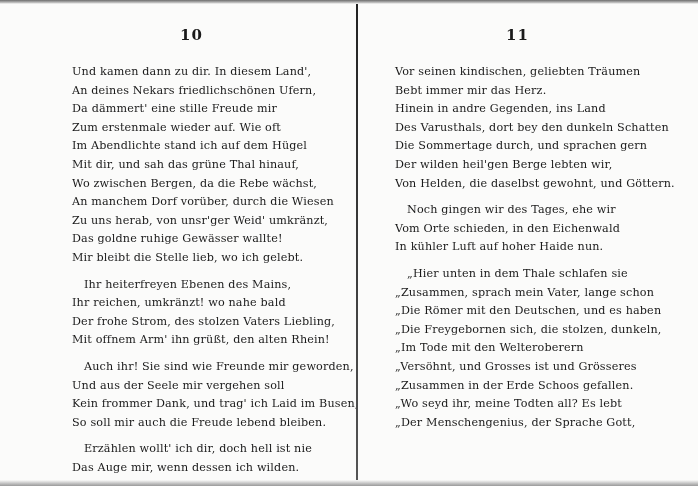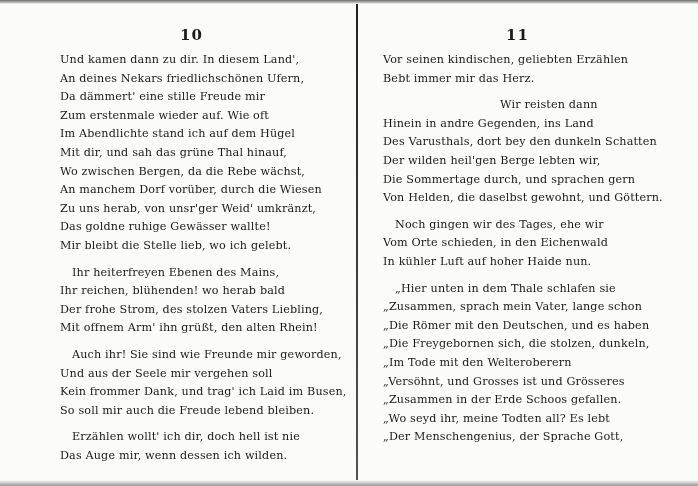--- a/index.html
+++ b/index.html
@@ -28,21 +28,21 @@
   .page-left { left: 0; width: 356px; }
   .page-right { left: 358px; width: 340px; }
   .page-number {
     position: absolute; top: 26px;
     font-family: "DejaVu Serif", serif; font-weight: bold;
     font-size: 15px; letter-spacing: 1px;
   }
   .page-left .page-number { left: 180px; }
   .page-right .page-number { left: 148px; }
   .lines {
-    position: absolute; margin: 0; padding: 0; list-style: none;
+    position: absolute; margin: 12px; padding: 0; list-style: none;
   }
   .page-left .lines { left: 60px; top: 51px; }
   .page-right .lines { left: 25px; top: 51px; }
   .line {
     height: 18.6px; line-height: 18.6px;
     font-size: 11.2px; white-space: nowrap;
     font-family: "DejaVu Serif", serif;
     letter-spacing: 0.15px;
   }
   .line.indent { padding-left: 12px; }
@@ -62,44 +62,43 @@
       <li class="line">Da dämmert' eine stille Freude mir</li>
       <li class="line">Zum erstenmale wieder auf.  Wie oft</li>
       <li class="line">Im Abendlichte stand ich auf dem Hügel</li>
       <li class="line">Mit dir, und sah das grüne Thal hinauf,</li>
       <li class="line">Wo zwischen Bergen, da die Rebe wächst,</li>
       <li class="line">An manchem Dorf vorüber, durch die Wiesen</li>
       <li class="line">Zu uns herab, von unsr'ger Weid' umkränzt,</li>
       <li class="line">Das goldne ruhige Gewässer wallte!</li>
       <li class="line">Mir bleibt die Stelle lieb, wo ich gelebt.</li>
       <li class="line indent gap">Ihr heiterfreyen Ebenen des Mains,</li>
-      <li class="line">Ihr reichen, blühenden! wo herab bald</li>
+      <li class="line">Ihr reichen, umkränzt! wo nahe bald</li>
       <li class="line">Der frohe Strom, des stolzen Vaters Liebling,</li>
       <li class="line">Mit offnem Arm' ihn grüßt, den alten Rhein!</li>
       <li class="line indent gap">Auch ihr! Sie sind wie Freunde mir geworden,</li>
       <li class="line">Und aus der Seele mir vergehen soll</li>
       <li class="line">Kein frommer Dank, und trag' ich Laid im Busen,</li>
       <li class="line">So soll mir auch die Freude lebend bleiben.</li>
       <li class="line indent gap">Erzählen wollt' ich dir, doch hell ist nie</li>
       <li class="line">Das Auge mir, wenn dessen ich wilden.</li>
     </ul>
 </div>
 
 <div class="gutter"></div>
 
 <div class="page page-right">
   <div class="page-number">11</div>
   <ul class="lines">
-      <li class="line">Vor seinen kindischen, geliebten Erzählen</li>
+      <li class="line">Vor seinen kindischen, geliebten Träumen</li>
       <li class="line">Bebt immer mir das Herz.</li>
-      <li class="line right gap">Wir reisten dann</li>
       <li class="line">Hinein in andre Gegenden, ins Land</li>
       <li class="line">Des Varusthals, dort bey den dunkeln Schatten</li>
+      <li class="line">Die Sommertage durch, und sprachen gern</li>
       <li class="line">Der wilden heil'gen Berge lebten wir,</li>
-      <li class="line">Die Sommertage durch, und sprachen gern</li>
       <li class="line">Von Helden, die daselbst gewohnt, und Göttern.</li>
       <li class="line indent gap">Noch gingen wir des Tages, ehe wir</li>
       <li class="line">Vom Orte schieden, in den Eichenwald</li>
       <li class="line">In kühler Luft auf hoher Haide nun.</li>
       <li class="line indent gap">„Hier unten in dem Thale schlafen sie</li>
       <li class="line">„Zusammen, sprach mein Vater, lange schon</li>
       <li class="line">„Die Römer mit den Deutschen, und es haben</li>
       <li class="line">„Die Freygebornen sich, die stolzen, dunkeln,</li>
       <li class="line">„Im Tode mit den Welteroberern</li>
       <li class="line">„Versöhnt, und Grosses ist und Grösseres</li>

